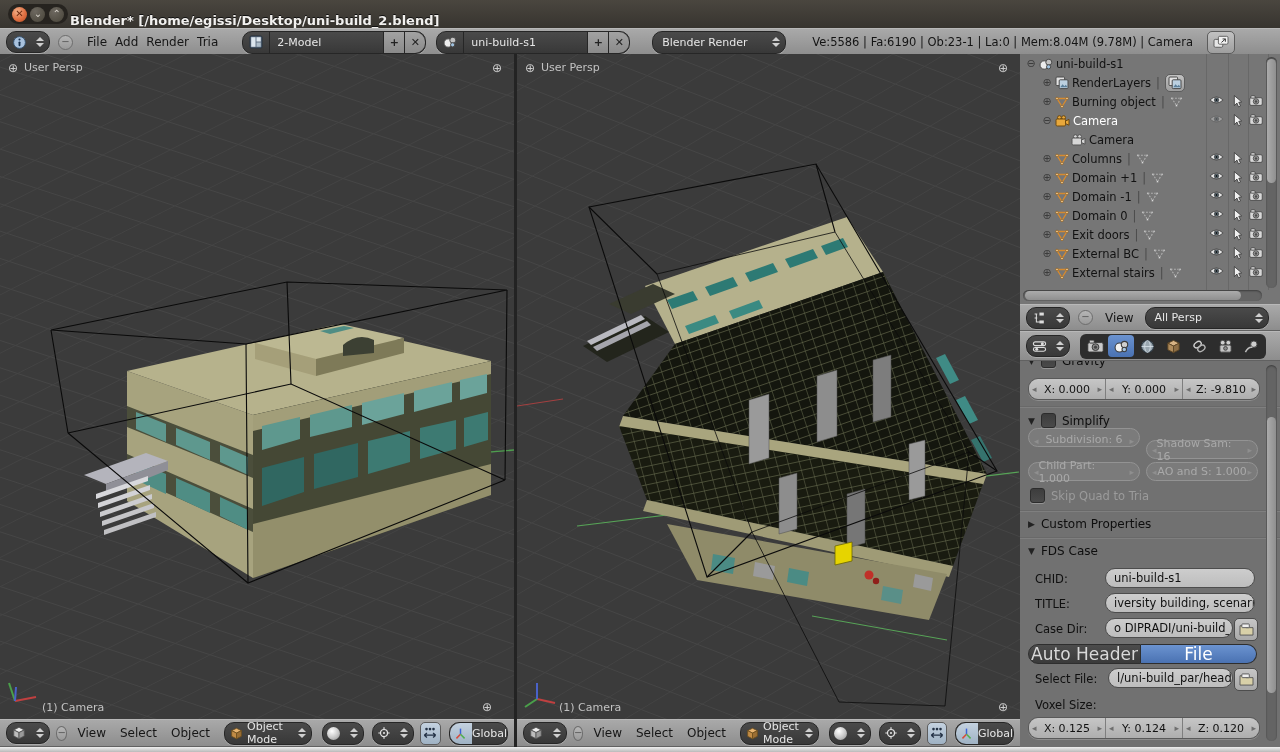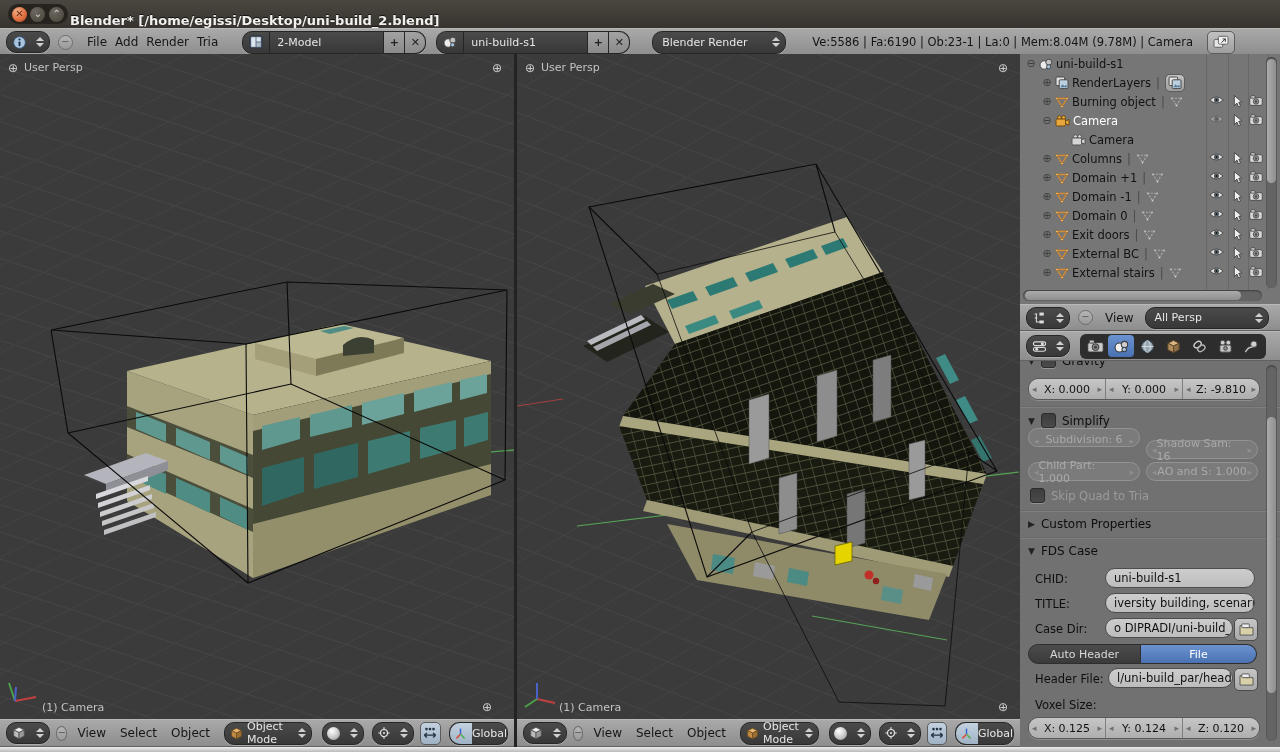--- a/index.html
+++ b/index.html
@@ -64,21 +64,21 @@
   .psep{position:absolute;left:0;width:260px;height:2px;background:linear-gradient(#5e5e5e,#8a8a8a);}
   .numrow{position:absolute;left:8px;width:230px;height:20px;border-radius:10px;overflow:hidden;border:1px solid #595959;display:flex;box-shadow:0 1px 0 rgba(255,255,255,.2);}
   .numcell{flex:1;background:linear-gradient(#c6c6c6,#aeaeae);display:flex;align-items:center;justify-content:space-between;font-size:11px;color:#111;padding:0 3px;}
   .numcell+.numcell{border-left:1px solid #7e7e7e;}
   .narr{color:#6e6e6e;font-size:9px;}
   .dslider{position:absolute;height:19px;border-radius:10px;background:#7b7b7b;border:1px solid #939393;color:#a9a9a9;font-size:11px;display:flex;align-items:center;justify-content:space-between;padding:0 5px;box-sizing:border-box;}
   .dslider .narr{color:#8f8f8f;}
   .txtlabel{position:absolute;font-size:11.5px;color:#0f0f0f;}
   .txtfield{position:absolute;height:20px;background:linear-gradient(#cdcdcd,#bdbdbd);border:1px solid #4d4d4d;border-radius:10px;font-size:11.5px;color:#111;display:flex;align-items:center;padding:0 8px;box-sizing:border-box;white-space:nowrap;overflow:hidden;}
   .folderbtn{position:absolute;width:22px;height:21px;background:linear-gradient(#c6c6c6,#a8a8a8);border:1px solid #4d4d4d;border-radius:5px;display:flex;align-items:center;justify-content:center;}
-  .togglebtn{position:absolute;height:20px;font-size:11px;display:flex;align-items:center;justify-content:center;border:1px solid #2e2e2e;box-sizing:border-box;}
+  .togglebtn{position:absolute;height:20px;font-size:17px;display:flex;align-items:center;justify-content:center;border:1px solid #2e2e2e;box-sizing:border-box;}
   #btn-autoheader{border-radius:10px 0 0 10px;background:linear-gradient(#4c4c4c,#3a3a3a);color:#d9d9d9;}
   #btn-file{border-radius:0 10px 10px 0;background:linear-gradient(#6b93d0,#4a72b2);color:#fff;border-left:none;}
   #bottomstrip{position:absolute;left:0;top:747px;width:1280px;height:5px;background:linear-gradient(#efefef,#b9b9b9);}
 </style>
 </head>
 <body>
 
 <div id="app">
 
   <div id="titlebar">
@@ -2629,21 +2629,21 @@
           </svg>
       </span>
 
       <div class="togglebtn" id="btn-autoheader" style="left:8px;top:283px;width:113px;">
           <span>Auto Header</span>
         </div>
       <div class="togglebtn" id="btn-file" style="left:121px;top:283px;width:116px;">
           <span>File</span>
         </div>
 
-      <span class="txtlabel" style="left:15px;top:311px;">Header File:</span>
+      <span class="txtlabel" style="left:15px;top:311px;">Select File:</span>
       <div class="txtfield" style="left:88px;top:307px;width:125px;">
           <span>l/uni-build_par/header.fds</span>
         </div>
       <span class="folderbtn" style="left:214px;top:307px;">
         <svg width="15" height="13" viewBox="0 0 16 14">
             <path d="M1 3 h5 l1.5 2 H15 v8 H1 Z" fill="#d8d0a8" stroke="#555"></path>
             <rect x="3" y="1" width="8" height="4" rx="0.8" fill="#efefef" stroke="#555"></rect>
           </svg>
       </span>
 

